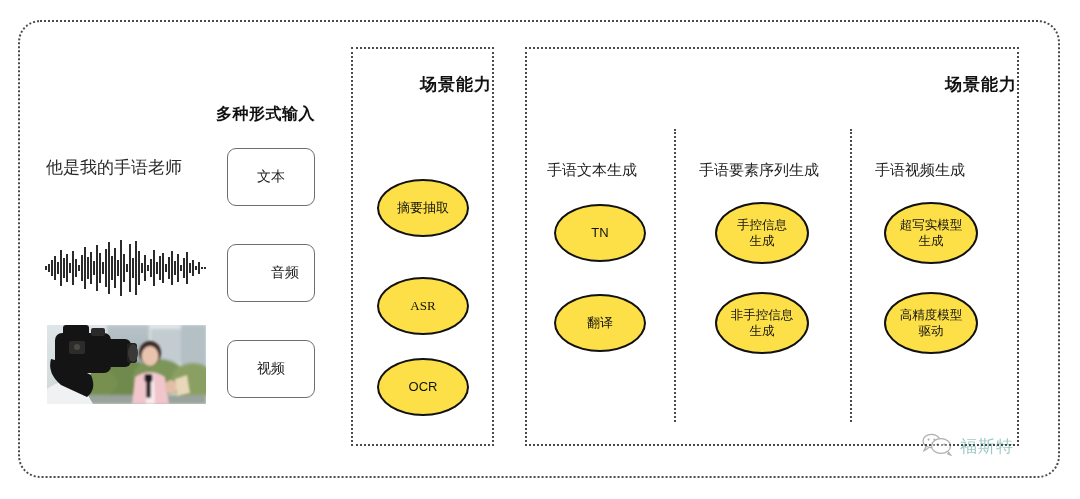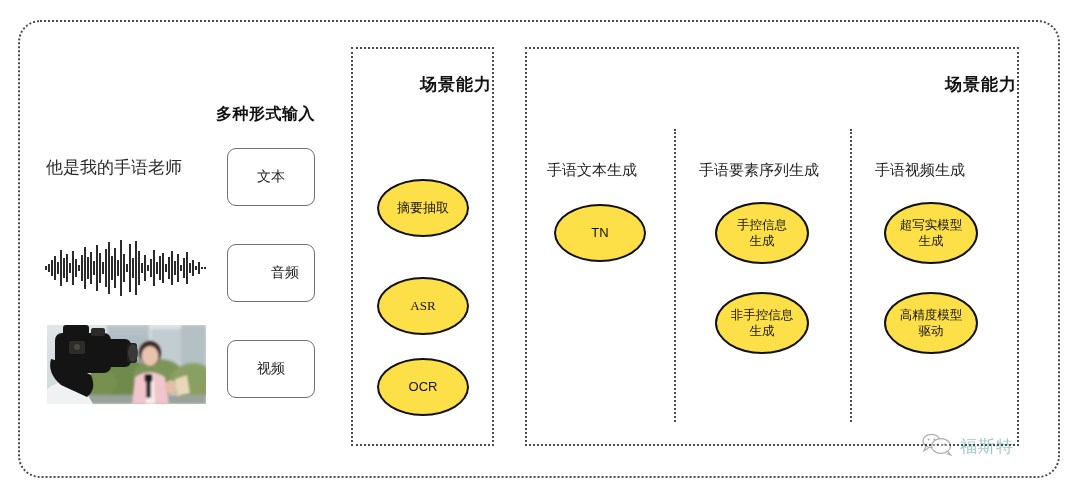--- a/index.html
+++ b/index.html
@@ -324,20 +324,23 @@
   <div class="panel" id="panel-core">
     <div class="panel-title">场景能力</div>
 
     <div class="col-divider" id="divider-1"></div>
     <div class="col-divider" id="divider-2"></div>
 
     <div class="col-heading" style="left:20px; top:112px;">手语文本生成</div>
     <div class="ellipse" style="left:27px; top:155px; width:92px; height:58px;">
       <span>TN</span>
     </div>
+    <div class="ellipse" style="left:27px; top:245px; width:92px; height:58px;">
+      <span>翻译</span>
+    </div>
 
     <div class="col-heading" style="left:172px; top:112px;">手语要素序列生成</div>
     <div class="ellipse wide" style="left:188px; top:153px; width:94px; height:62px;">
       <span>
         <span>手控信息</span><br>
         <span>生成</span>
       </span>
     </div>
     <div class="ellipse wide" style="left:188px; top:243px; width:94px; height:62px;">
       <span>

